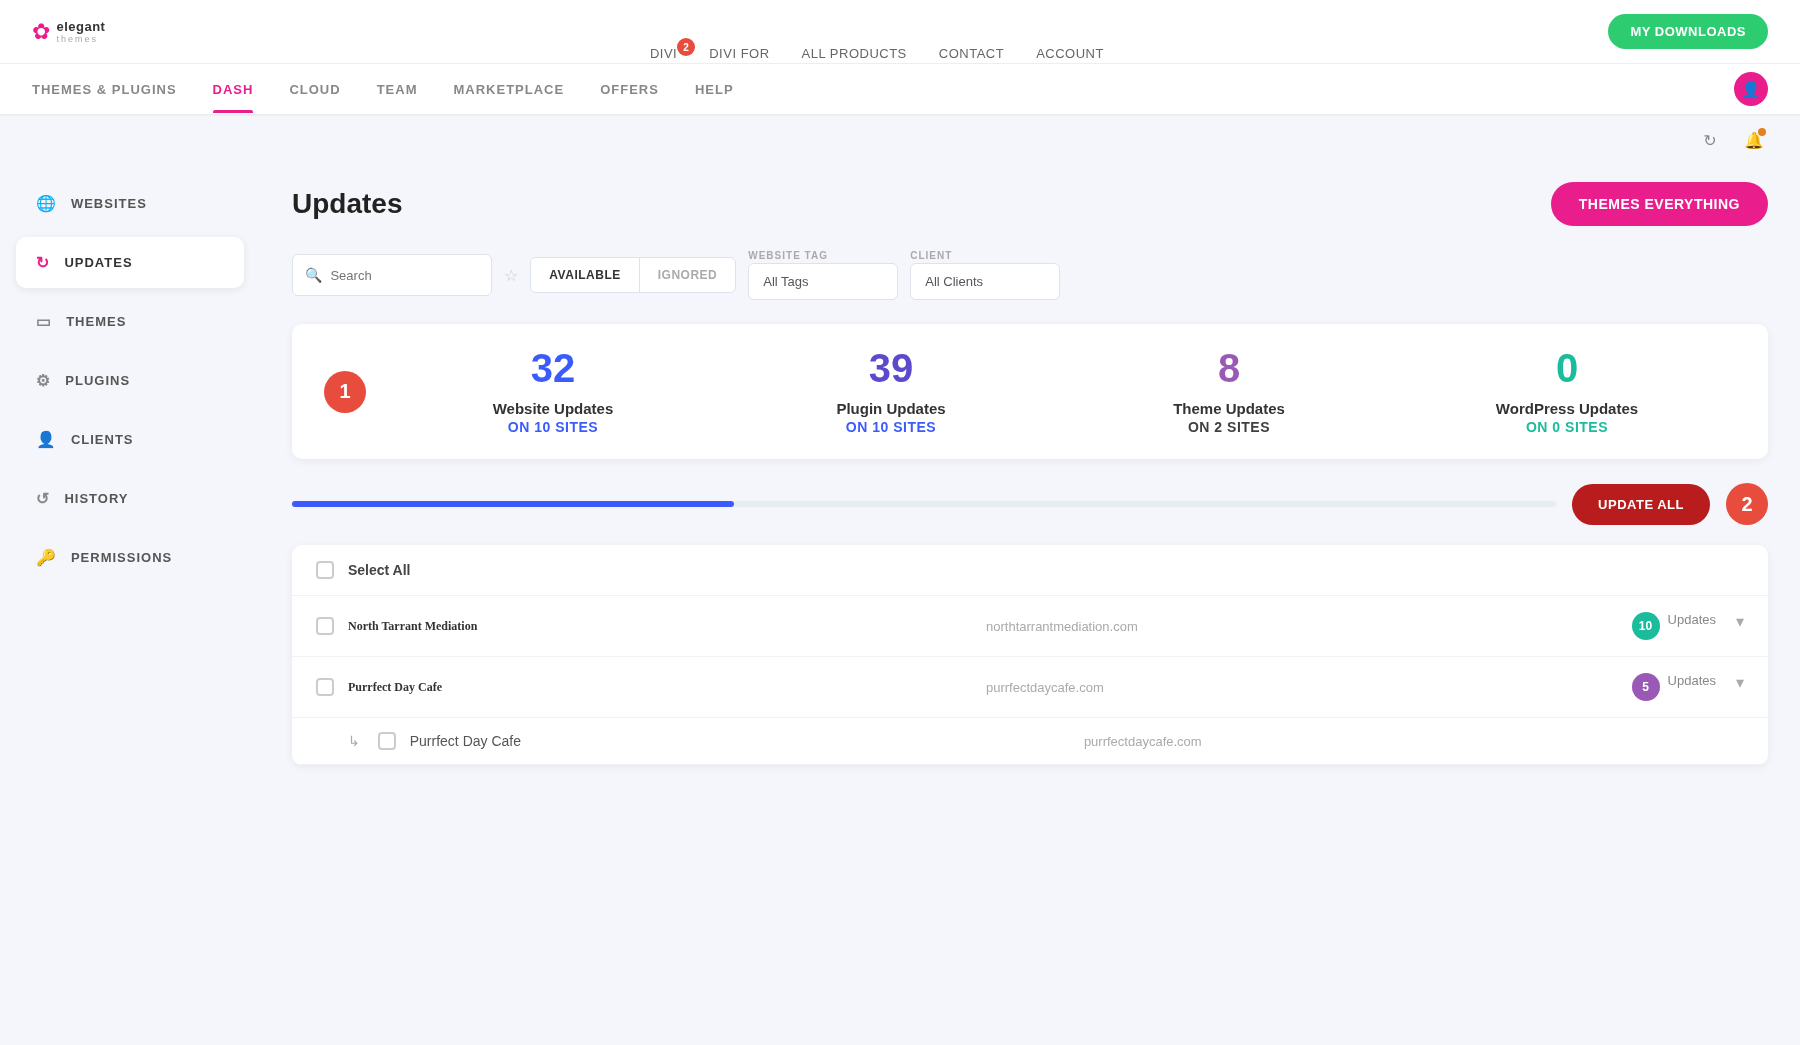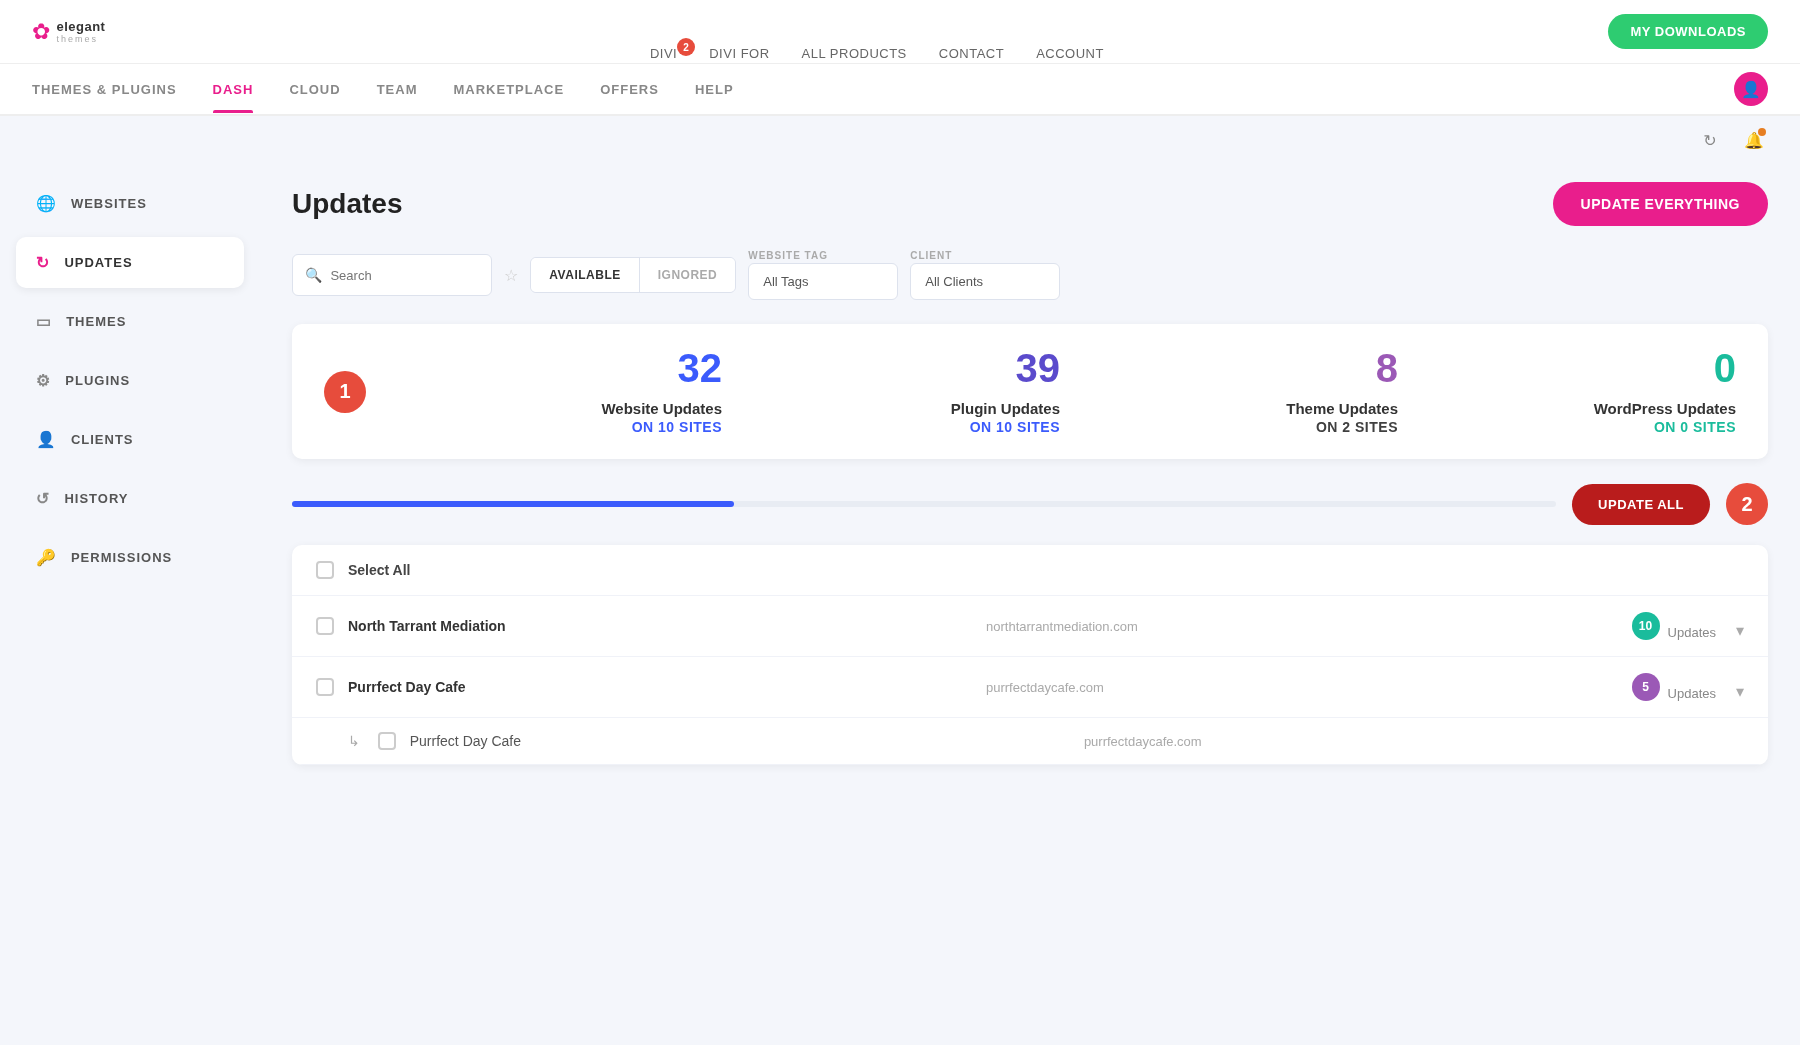--- a/index.html
+++ b/index.html
@@ -133,21 +133,21 @@
       display: flex; gap: 0; background: #fff; border-radius: 10px;
       box-shadow: 0 2px 8px rgba(0,0,0,0.06); padding: 24px 32px;
       margin-bottom: 24px; align-items: center; position: relative;
     }
     .red-badge {
       width: 42px; height: 42px; background: #e74c3c; border-radius: 50%;
       color: #fff; font-size: 20px; font-weight: 700;
       display: flex; align-items: center; justify-content: center;
       margin-right: 18px; flex-shrink: 0;
     }
-    .stat-item { text-align: right; flex: 1; }
+    .stat-item { text-align: center; flex: 1; }
     .stat-number { font-size: 40px; font-weight: 700; line-height: 1; }
     .stat-number.blue { color: #3b5bfc; }
     .stat-number.purple-blue { color: #5b4bcc; }
     .stat-number.purple { color: #9b59b6; }
     .stat-number.teal { color: #1abc9c; }
     .stat-label { font-size: 15px; font-weight: 600; color: #333; margin-top: 12px; }
     .stat-sub { font-size: 14px; font-weight: 700; letter-spacing: 0.5px; margin-top: 2px; }
     .stat-sub.blue { color: #3b5bfc; }
     .stat-sub.purple { color: #404040; }
     .stat-sub.teal { color: #1abc9c; }
@@ -173,24 +173,24 @@
     .table-wrap { background: #fff; border-radius: 10px; box-shadow: 0 2px 8px rgba(0,0,0,0.06); overflow: hidden; }
     .select-all-row {
       display: flex; align-items: center; gap: 14px; padding: 16px 24px;
       border-bottom: 1px solid #f0f2f8; font-size: 14px; font-weight: 600; color: #444;
     }
     .checkbox { width: 18px; height: 18px; border: 2px solid #ccc; border-radius: 4px; cursor: pointer; flex-shrink: 0; background: #fff; }
     .site-row {
       display: flex; align-items: center; gap: 14px; padding: 16px 24px;
       border-bottom: 1px solid #f0f2f8;
     }
-    .site-name { font-size: 14px; font-weight: 600; color: #333; flex: 1; }
+    .site-name { font-size: 12px; font-weight: 600; color: #333; flex: 1; font-family: Liberation Serif, serif; }
     .site-url { font-size: 13px; color: #aaa; flex: 1; }
     .updates-badge {
-      display: flex; align-items: flex-end; gap: 8px; min-width: 120px; justify-content: flex-end;
+      display: flex; align-items: flex-start; gap: 8px; min-width: 120px; justify-content: flex-end;
     }
     .badge-circle {
       width: 28px; height: 28px; border-radius: 50%; color: #fff;
       font-size: 12px; font-weight: 700; display: flex; align-items: center; justify-content: center;
     }
     .badge-teal { background: #1abc9c; }
     .badge-purple { background: #9b59b6; }
     .updates-text { font-size: 13px; color: #888; font-weight: 500; }
     .chevron-down { color: #aaa; font-size: 16px; cursor: pointer; margin-left: 12px; }
     .sub-row { display: flex; align-items: center; gap: 14px; padding: 14px 24px 14px 56px; border-bottom: 1px solid #f0f2f8; }
@@ -274,21 +274,21 @@
     <div class="sidebar-item">
       <span class="sidebar-icon">🔑</span>
       <span>PERMISSIONS</span>
     </div>
   </aside>
 
   <main class="content">
 
     <div class="page-header">
       <h1 class="page-title">Updates</h1>
-      <button class="update-everything-btn">UPDATE EVERYTHING</button>
+      <button class="update-everything-btn">THEMES EVERYTHING</button>
     </div>
 
     <div class="filters-row">
       <div class="search-box">
         <span style="color:#aaa; font-size:14px;">🔍</span>
         <input class="search-input" type="text" placeholder="Search" style="">
       </div>
       <span class="star-icon">☆</span>
 
       <div class="tab-group">

